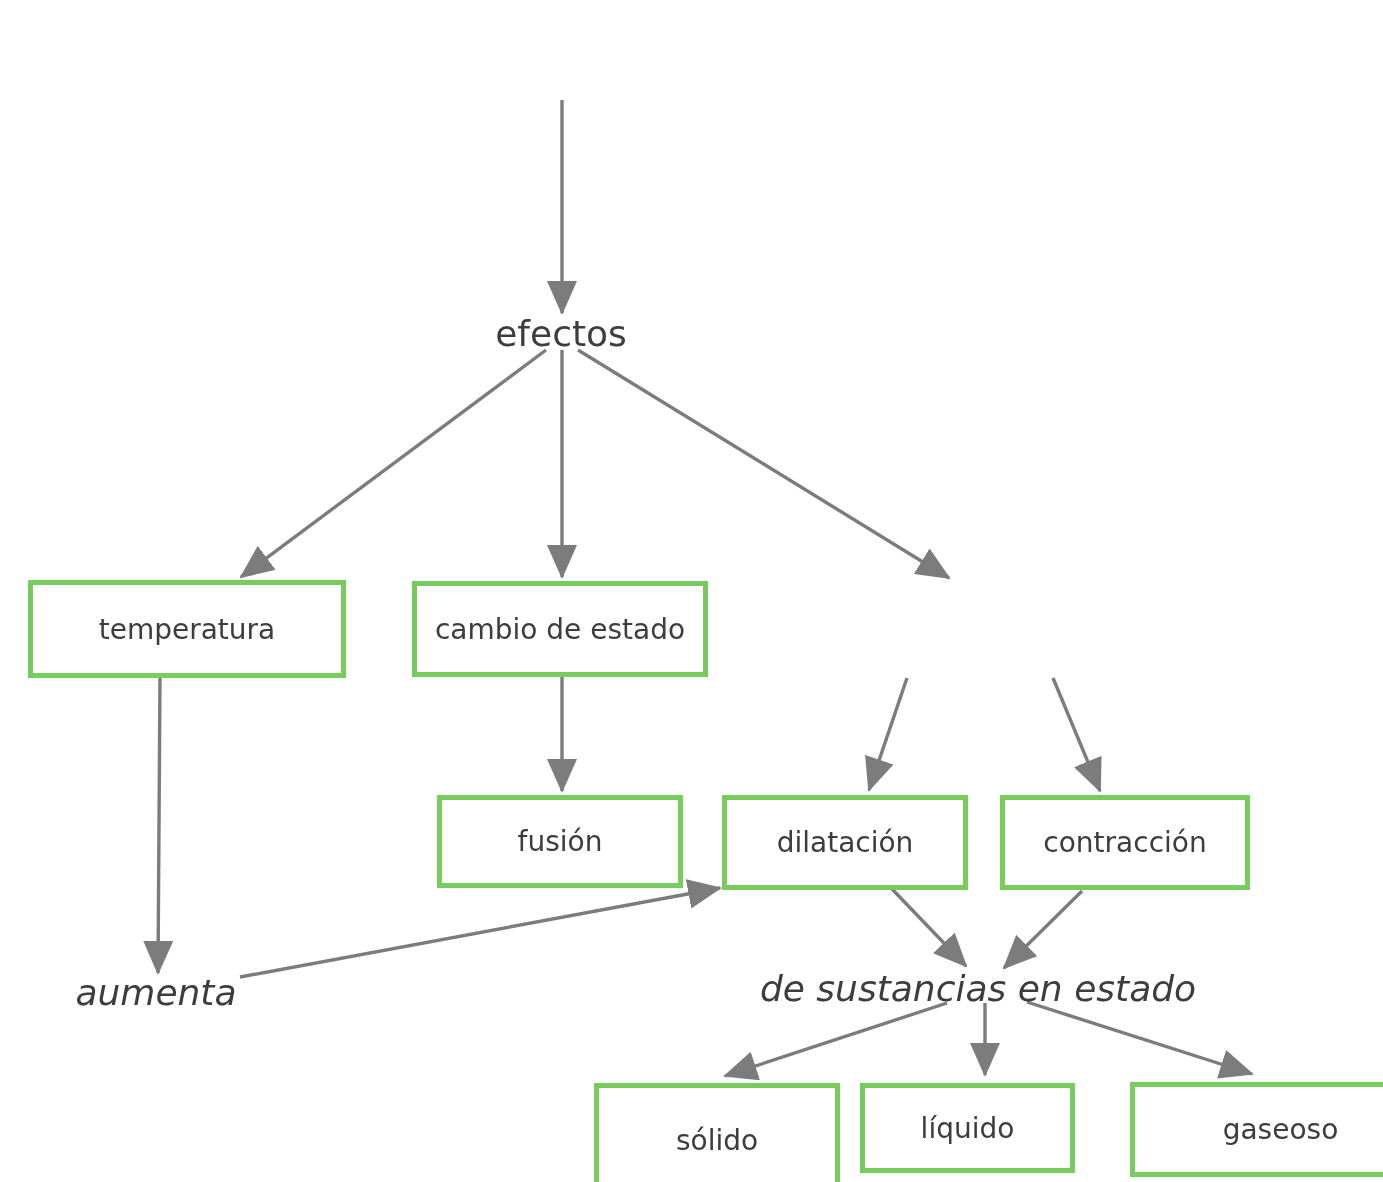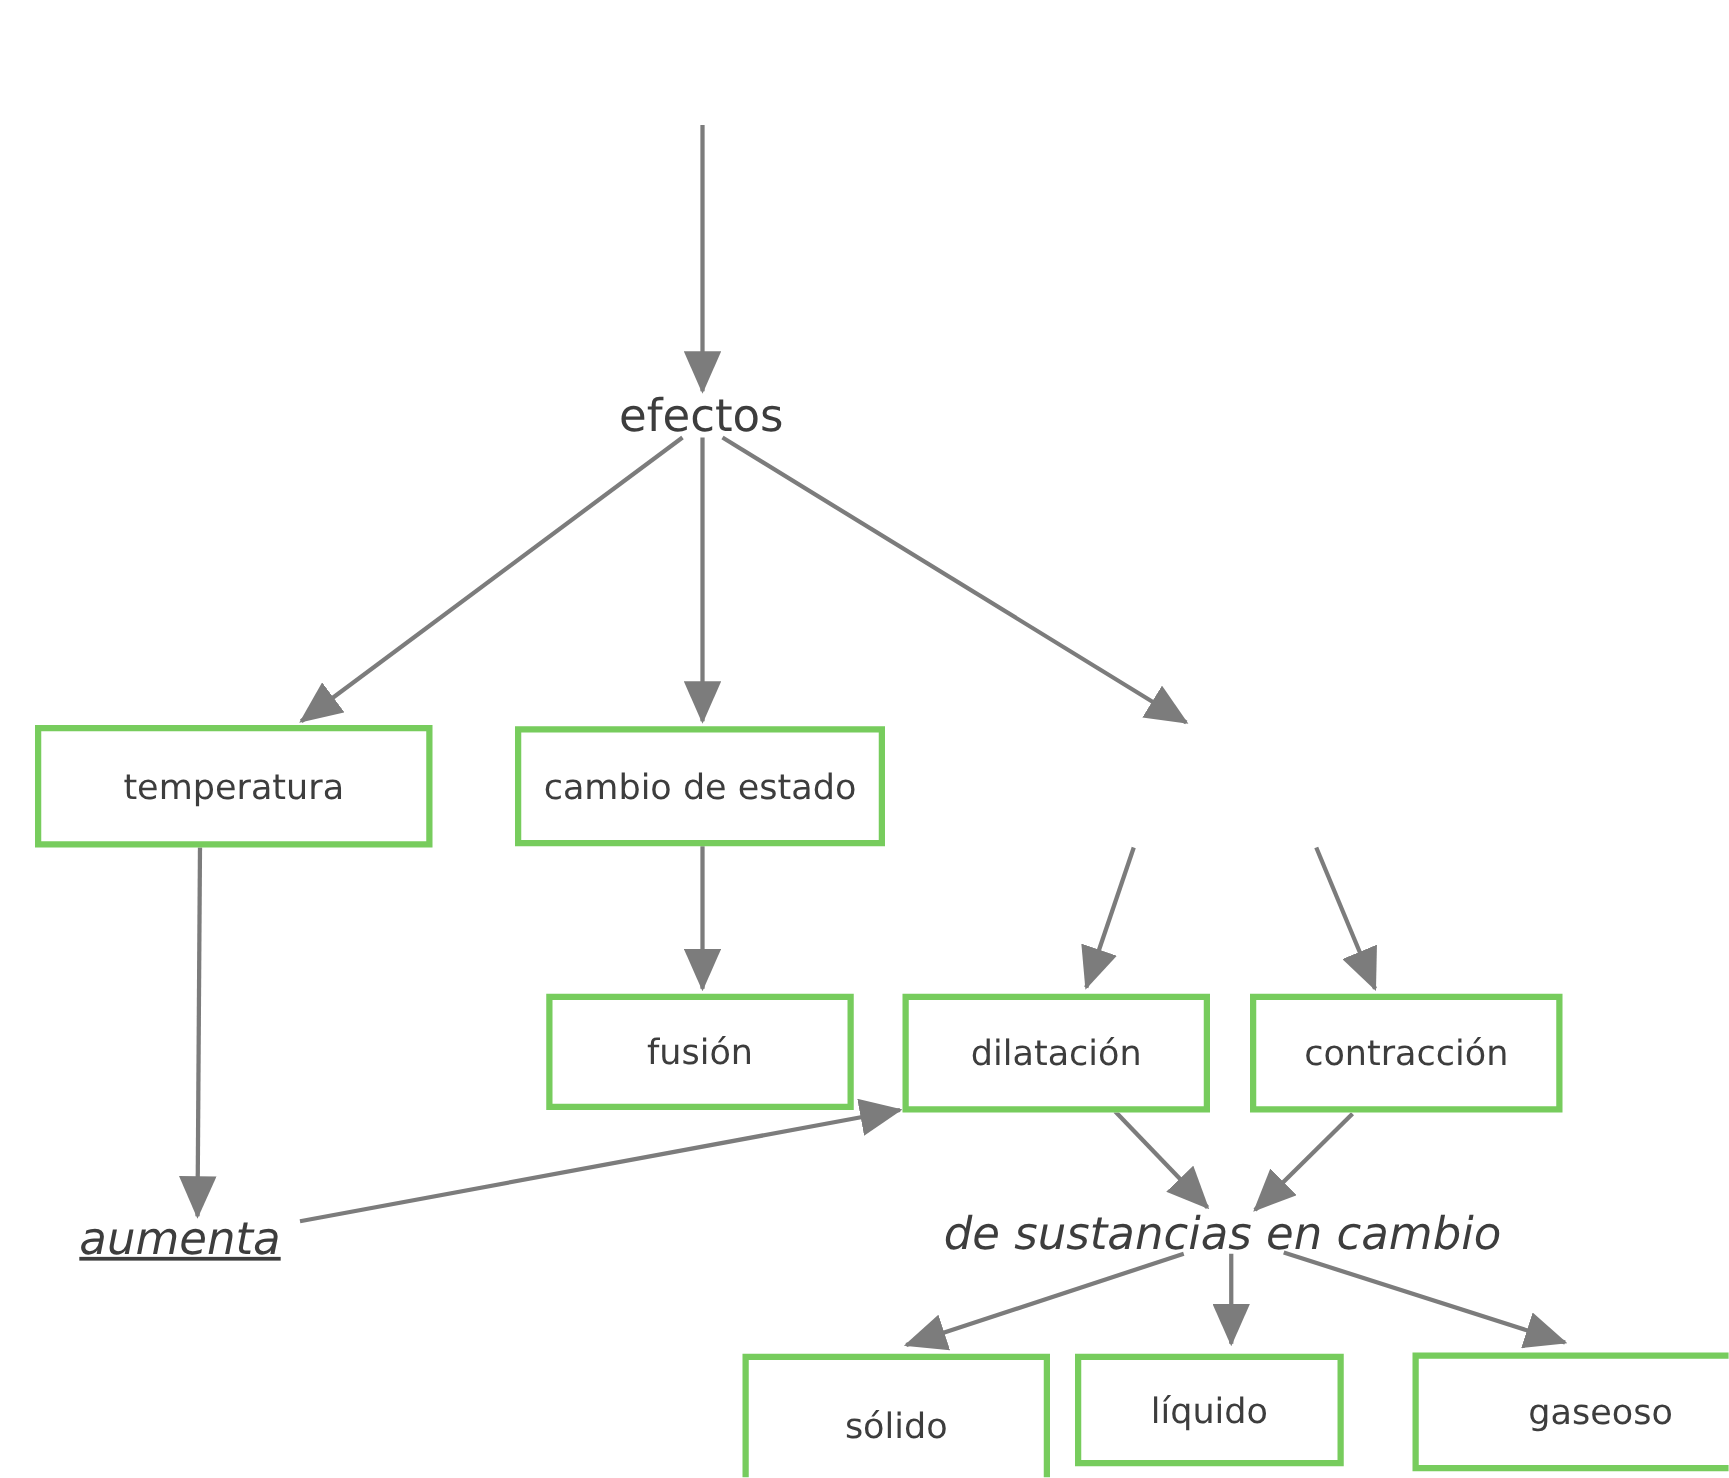--- a/index.html
+++ b/index.html
@@ -40,21 +40,21 @@
   #n-temperatura    { left:0px;    top:580px;  width:318px; height:98px;margin-left:28px; }
   #n-cambio-estado  { left:412px;  top:581px;  width:296px; height:96px; }
   #n-cambio-volumen { left:806px;  top:582px;  width:332px; height:95px; }
   #n-fusion         { left:437px;  top:795px;  width:246px; height:93px; }
   #n-dilatacion     { left:722px;  top:795px;  width:246px; height:95px; }
   #n-contraccion    { left:1000px; top:795px;  width:250px; height:95px; }
   #n-solido         { left:594px;  top:1083px; width:246px; height:114px; }
   #n-liquido        { left:860px;  top:1083px; width:215px; height:90px; }
   #n-gaseoso        { left:1130px; top:1082px; width:301px; height:95px; }
   #n-efectos        { left:561px;  top:333px; }
-  #n-aumenta        { left:144px;  top:992px;text-decoration:underline; }
+  #n-aumenta        { left:156px;  top:992px; }
   #n-sustancias     { left:978px;  top:988px; }
 </style>
 </head>
 <body>
 
 <div class="canvas">
 
   <svg class="edges" viewBox="0 0 1383 1182" xmlns="http://www.w3.org/2000/svg">
     <defs>
       <marker id="arrow" viewBox="0 0 34 30" refX="32" refY="15" markerWidth="34" markerHeight="30" markerUnits="userSpaceOnUse" orient="auto">
@@ -101,21 +101,21 @@
 
   <div class="node-box" id="n-contraccion">
     <span>contracción</span>
   </div>
 
   <div class="node-label italic" id="n-aumenta">
     <span>aumenta</span>
   </div>
 
   <div class="node-label italic" id="n-sustancias">
-    <span>de sustancias en cambio</span>
+    <span>de sustancias en estado</span>
   </div>
 
   <div class="node-box" id="n-solido">
     <span>sólido</span>
   </div>
 
   <div class="node-box" id="n-liquido">
     <span>líquido</span>
   </div>
 

